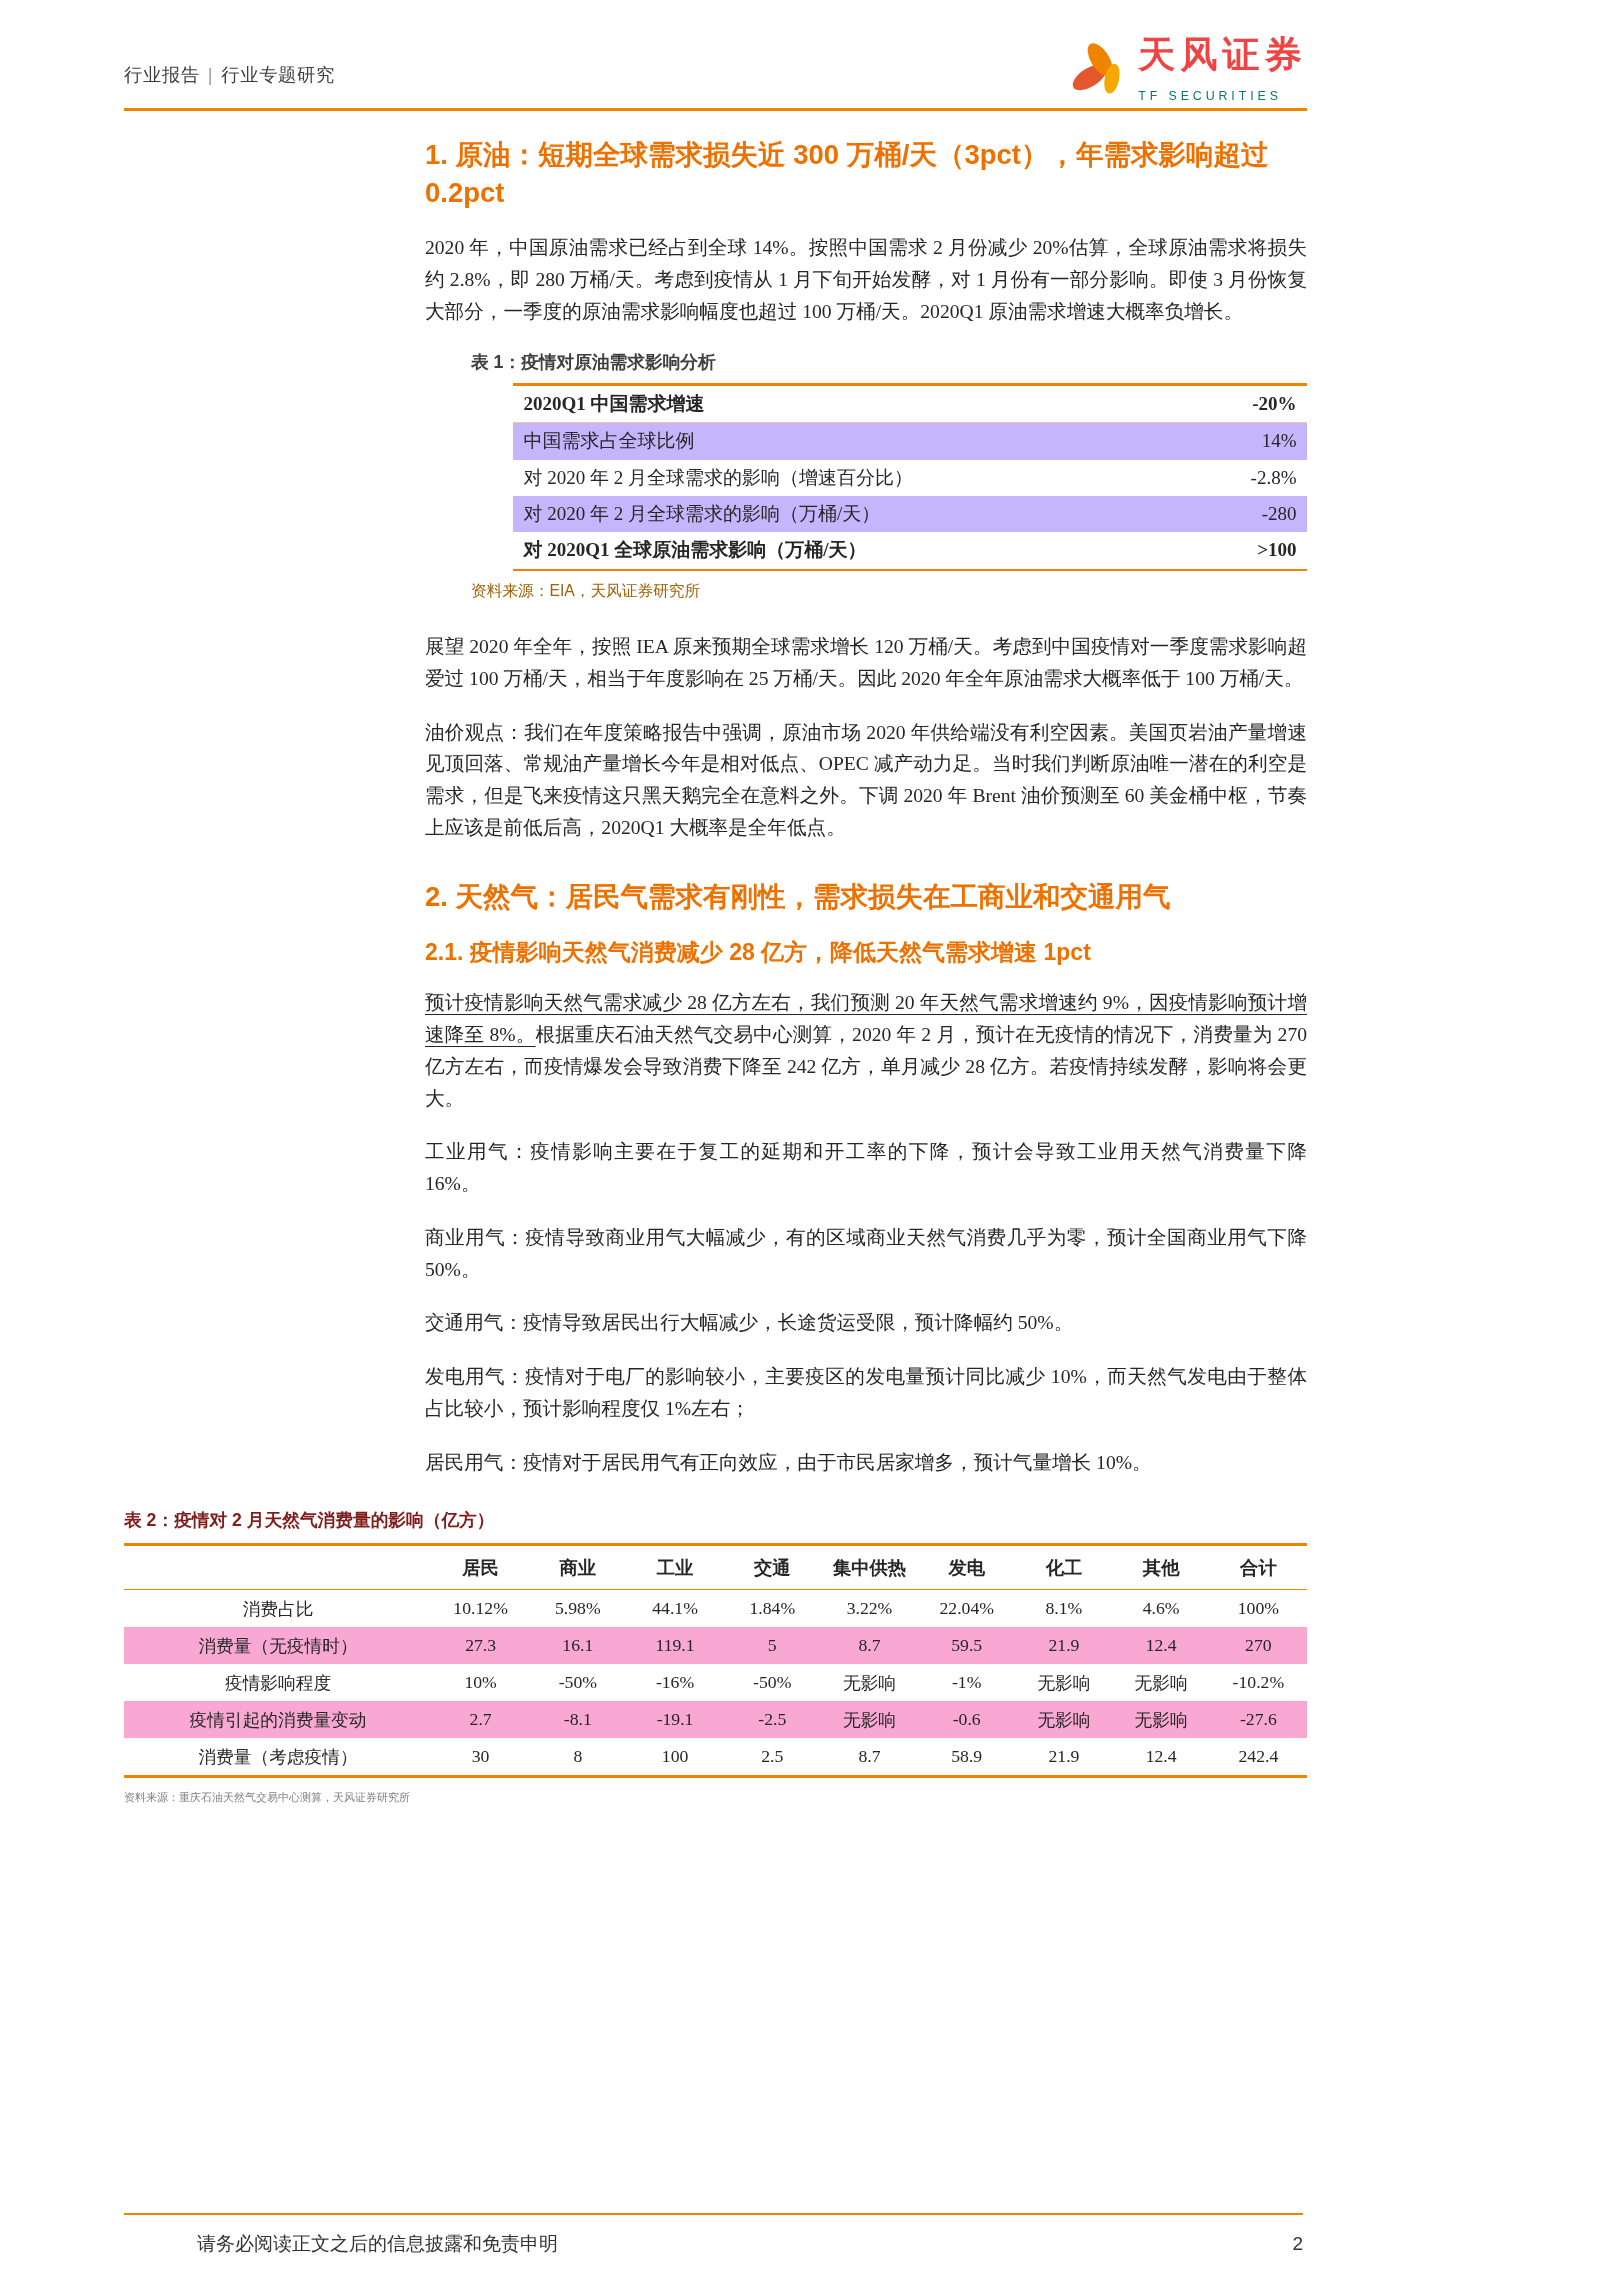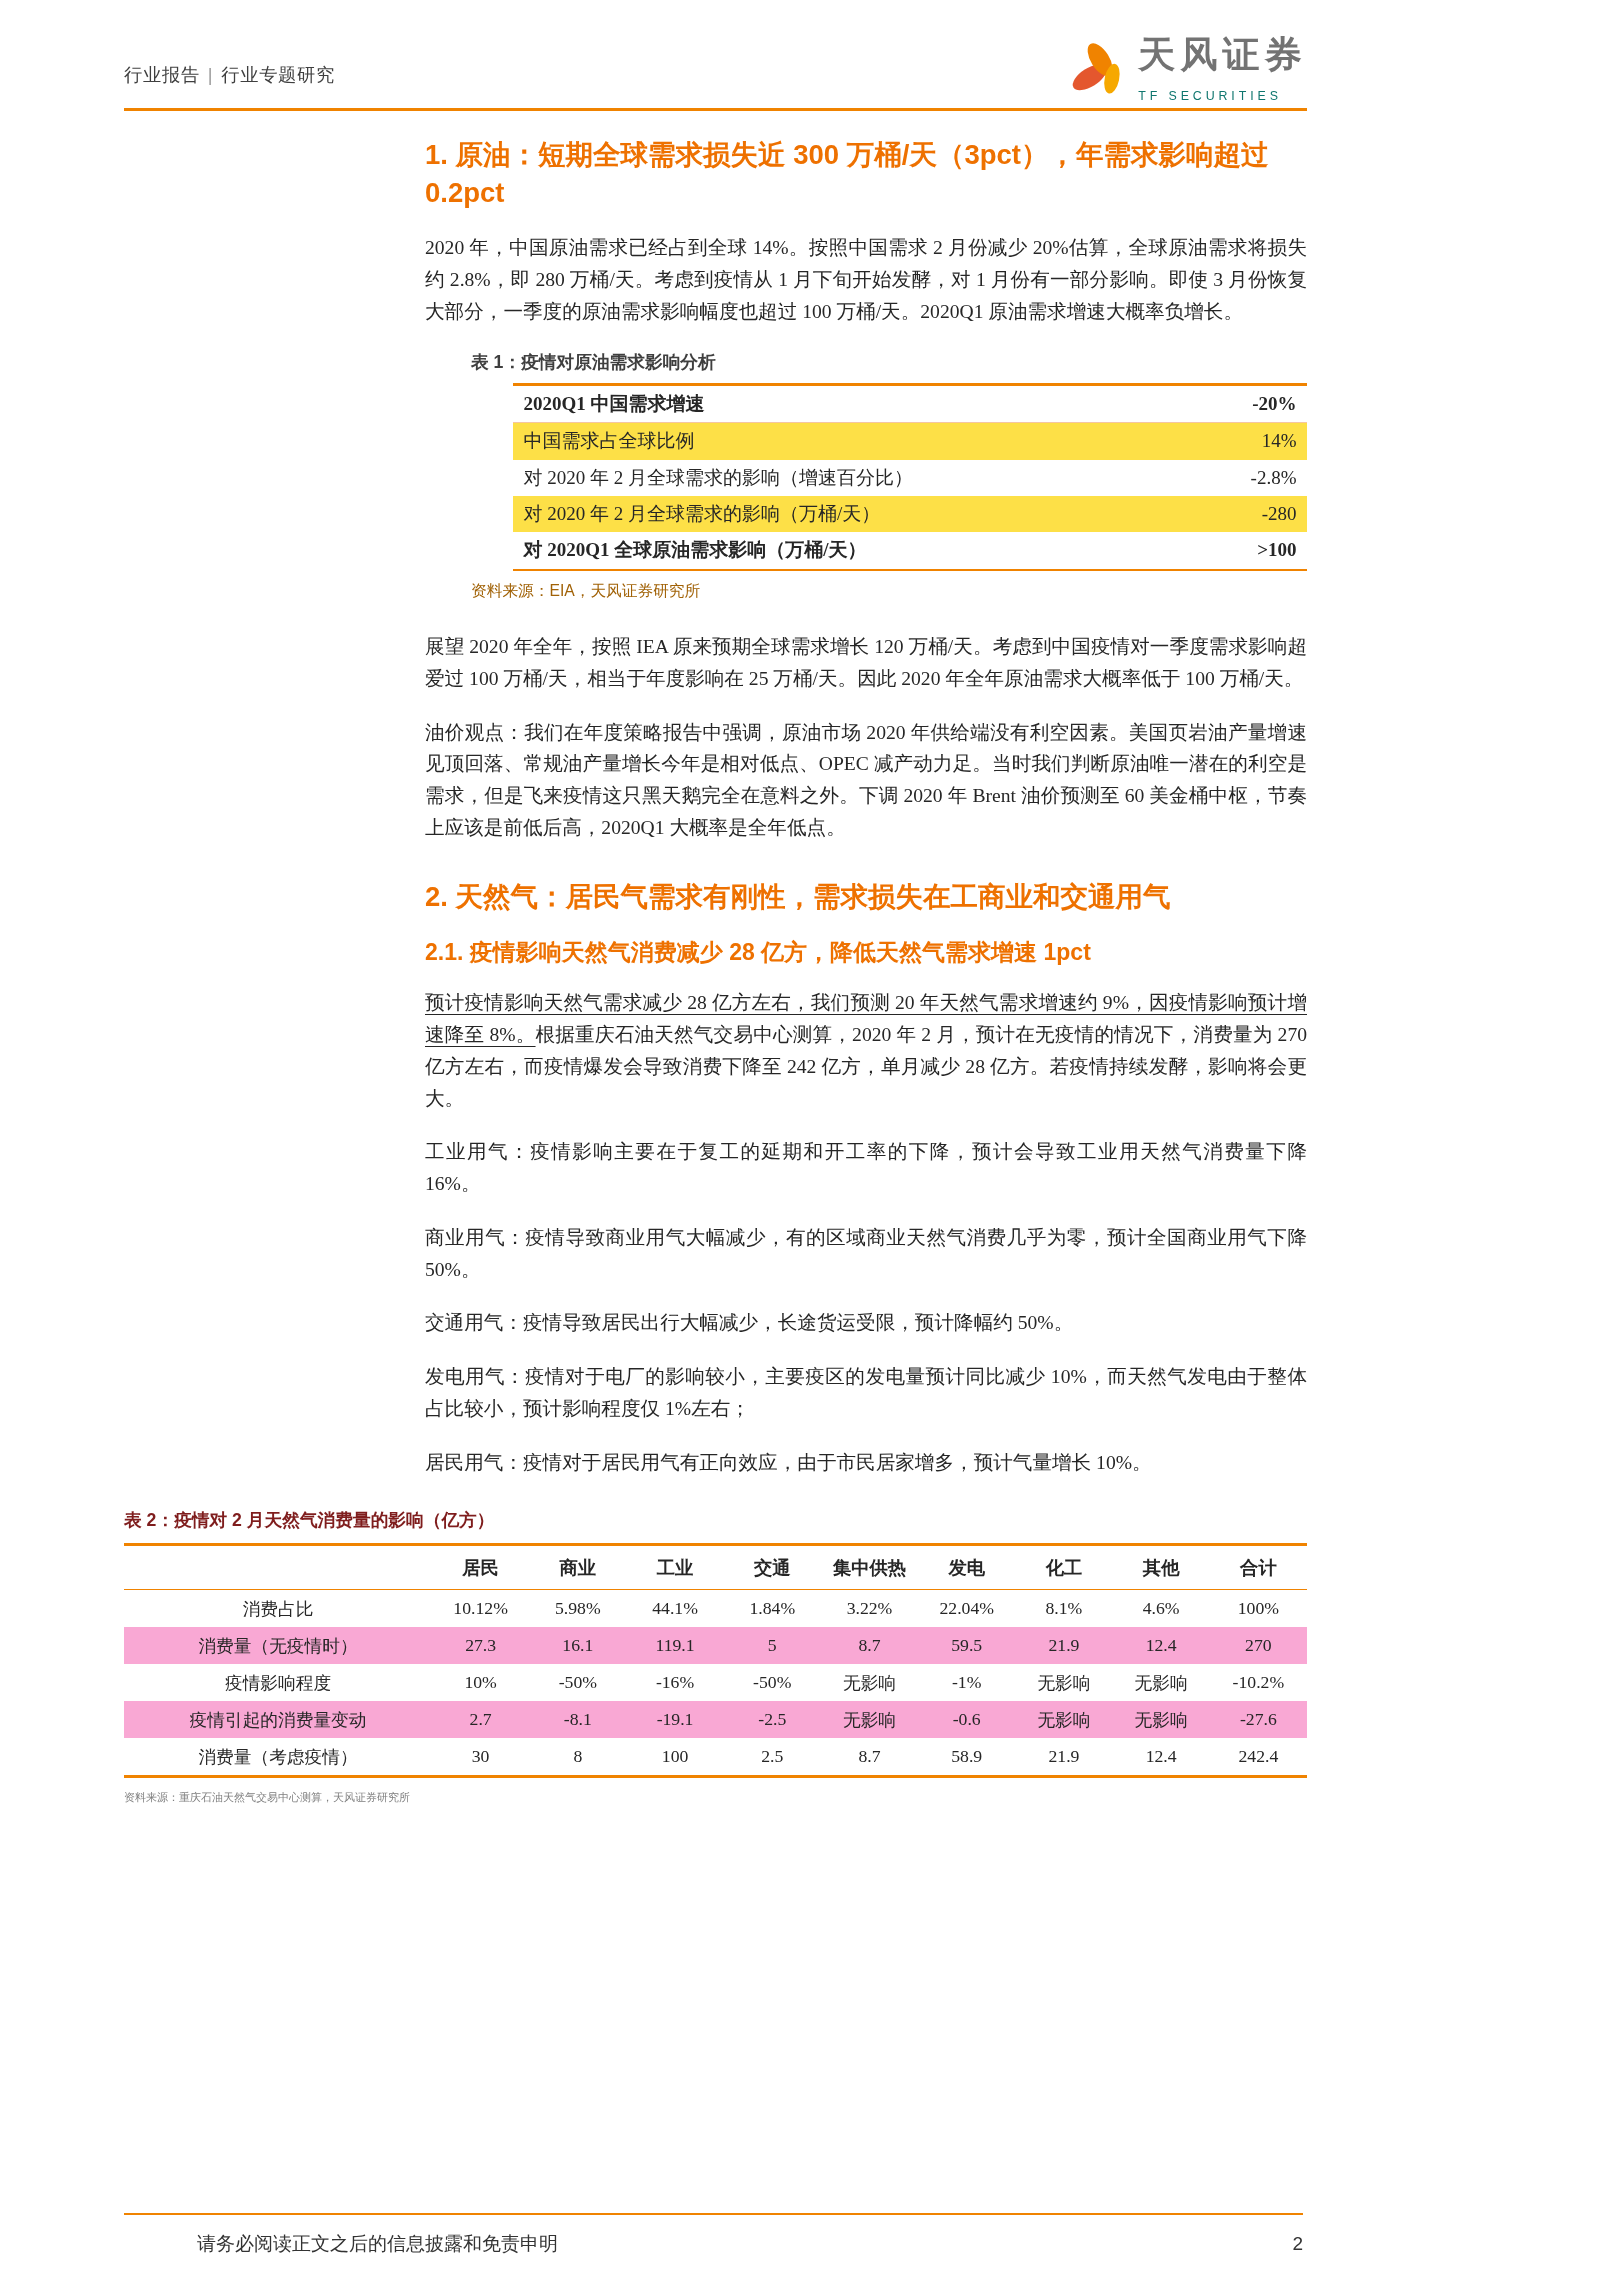--- a/index.html
+++ b/index.html
@@ -19,21 +19,21 @@
   .header { display: flex; justify-content: space-between; align-items: flex-start; }
   .header-left {
     font-family: "Liberation Sans", sans-serif;
     font-size: 18.3px; color: #3f3f3f; padding-top: 26px; letter-spacing: 0.7px;
   }
   .header-left .sep { color: #9a9a9a; margin: 0 7.9px; }
   .brand { display: flex; align-items: center; gap: 9.2px; }
   .brand-text { display: flex; flex-direction: column; align-items: flex-start; }
   .brand-name {
     font-family: "Liberation Sans", sans-serif;
-    font-size: 37px; font-weight: bold; color: #737373; letter-spacing: 5.2px; line-height: 1;
+    font-size: 37px; font-weight: bold; color: #ef4444; letter-spacing: 5.2px; line-height: 1;
   }
   .brand-sub {
     font-family: "Liberation Sans", sans-serif;
     font-size: 12.4px; color: #0f766e; letter-spacing: 3.9px; margin-top: 16px;
   }
   .header-rule { height: 2.6px; background: #F08300; margin-top: 5.2px; }
 
   
   .main { margin-left: 301px; margin-top: 25px; }
   h1.sec, h2.sec {
@@ -62,21 +62,21 @@
   table.t1 {
     border-collapse: collapse;
     width: calc(100% - 88px);
     margin-left: 88px;
     border-top: 3.3px solid #F08300;
     border-bottom: 2px solid #F08300;
     font-size: 19px;
   }
   .t1 td { padding: 5.2px 10.5px; }
   .t1 .val { text-align: right; }
-  .t1 tr.shade { background: #fde047; border-radius: 15px; }
+  .t1 tr.shade { background: #c4b5fd; border-radius: 15px; }
   .t1 tr.b { font-weight: bold; }
   .t1 tr.first td { border-bottom: 1.3px solid #F6C6A0; }
   .source {
     font-family: "Liberation Sans", sans-serif;
     font-size: 15.7px; color: #a16207; margin: 10.5px 0 29px 46px;
   }
 
   
   .table2-block { margin-top: 30px; }
   .tbl2-caption {

